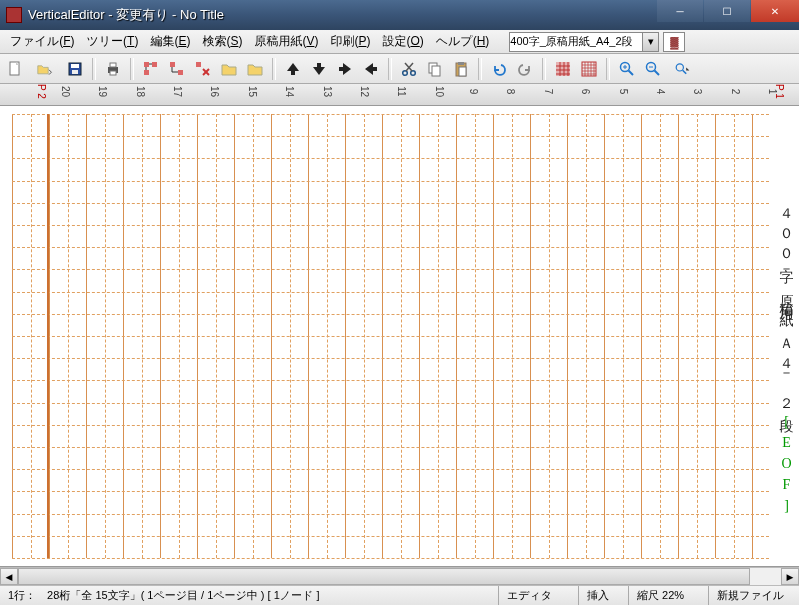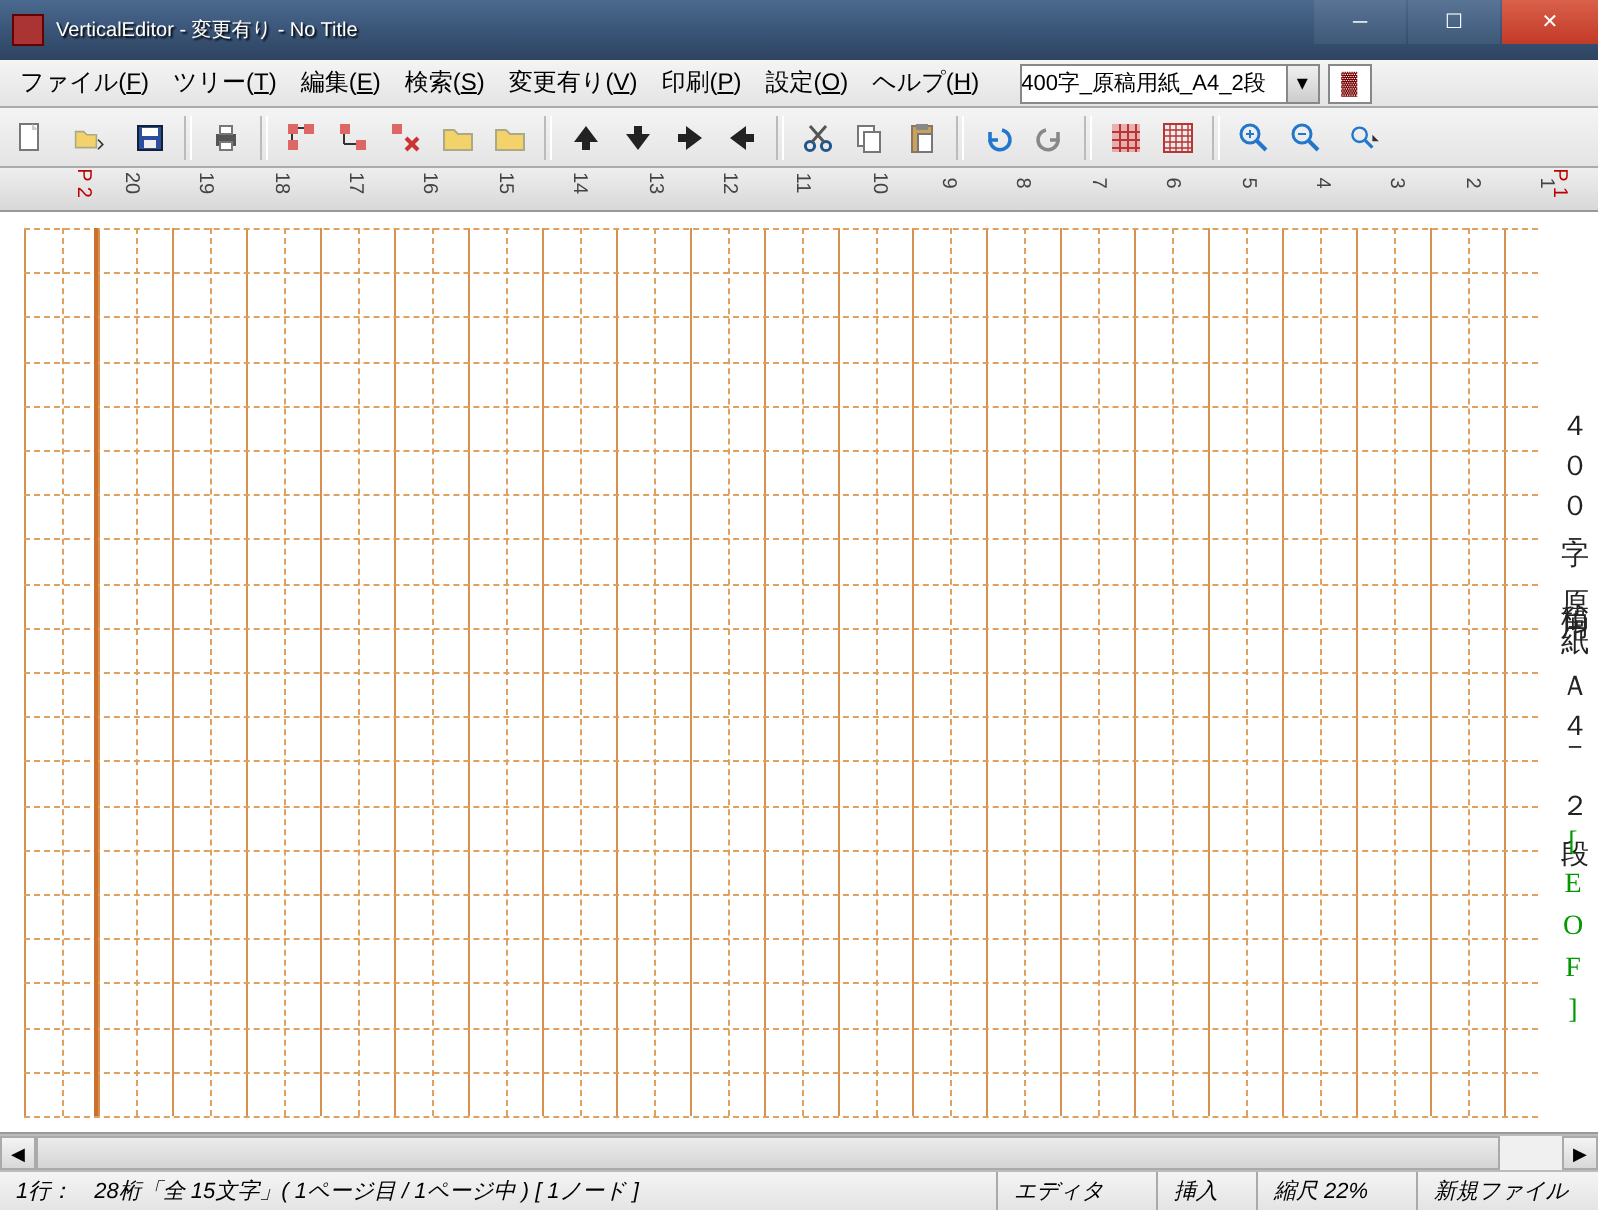--- a/index.html
+++ b/index.html
@@ -1,21 +1,21 @@
 <!DOCTYPE html>
 <html><head>
 <meta charset="utf-8">
 <style>
 * { margin:0; padding:0; box-sizing:border-box; }
 body { font-family:"MS UI Gothic","Meiryo",sans-serif; font-size:12px; width:799px; height:605px; overflow:hidden; background:#fff; }
 
 
 .titlebar { height:30px; background:linear-gradient(#4b6a8f,#3a5578,#2e4460); display:flex; align-items:center; padding-left:6px; color:#fff; }
 .titlebar .appicon { width:16px; height:16px; margin-right:6px; background:#a33; display:inline-block; border:1px solid #600; }
-.titlebar .title { flex:1; font-size:10px; text-shadow:1px 1px 1px #000; }
+.titlebar .title { flex:1; font-size:13px; text-shadow:1px 1px 1px #000; }
 .titlebar .winbtns { display:flex; height:100%; }
 .titlebar .winbtn { width:46px; height:22px; margin-left:1px; display:flex; align-items:center; justify-content:center; font-size:10px; color:#fff; }
 .titlebar .winbtn.min { background:linear-gradient(#5a7496,#3e5878); }
 .titlebar .winbtn.max { background:linear-gradient(#5a7496,#3e5878); }
 .titlebar .winbtn.close { background:linear-gradient(#d9604a,#c23a28); width:48px; }
 
 
 .menubar { height:24px; background:linear-gradient(#f4f4f4,#e4e4e4); border-bottom:1px solid #aaa; display:flex; align-items:center; padding:0 4px; }
 .menubar .mitem { padding:2px 6px; cursor:default; }
 .menubar .mitem u { text-decoration:underline; }
@@ -49,42 +49,42 @@
 .gridlines { position:absolute; top:0; left:0; right:0; bottom:0; }
 .gl-v { position:absolute; top:0; bottom:0; border-left:1px dashed #e0a060; }
 .gl-h { position:absolute; left:0; right:0; border-top:1px dashed #e0a060; }
 
 
 .vcol1 { position:absolute; right:4px; top:92px; width:18px; writing-mode:vertical-rl; text-orientation:upright; font-size:14px; line-height:18px; letter-spacing:6px; color:#222; font-family:"MS Mincho",serif; }
 .vcol1 .eof { color:#090; }
 
 
 .statusbar { height:20px; background:linear-gradient(#f4f4f4,#e4e4e4); display:flex; align-items:center; border-top:1px solid #bbb; font-size:11px; }
-.statusbar .cell { padding:0 8px; height:100%; display:flex; align-items:center; border-right:1px solid #aaa;font-style:italic; }
+.statusbar .cell { padding:0 8px; height:100%; display:flex; align-items:center; border-right:1px solid #aaa; }
 .statusbar .cell.fill { flex:1; border-right:1px solid #aaa; }
 </style>
 </head>
 <body>
 
 <div class="titlebar">
   <span class="appicon"></span>
   <span class="title">VerticalEditor - 変更有り - No Title</span>
   <div class="winbtns">
     <div class="winbtn min">─</div>
     <div class="winbtn max">☐</div>
     <div class="winbtn close">✕</div>
   </div>
 </div>
 
 <div class="menubar">
   <span class="mitem"><span>ファイル(</span><u>F</u><span>)</span></span>
   <span class="mitem"><span>ツリー(</span><u>T</u><span>)</span></span>
   <span class="mitem"><span>編集(</span><u>E</u><span>)</span></span>
   <span class="mitem"><span>検索(</span><u>S</u><span>)</span></span>
-  <span class="mitem"><span>変更有り(</span><u>V</u><span>)</span></span>
+  <span class="mitem"><span>原稿用紙(</span><u>V</u><span>)</span></span>
   <span class="mitem"><span>印刷(</span><u>P</u><span>)</span></span>
   <span class="mitem"><span>設定(</span><u>O</u><span>)</span></span>
   <span class="mitem"><span>ヘルプ(</span><u>H</u><span>)</span></span>
   <div class="sep"></div>
   <div class="doccombo">
     <span>400字_原稿用紙_A4_2段</span>
     <div class="dd">▾</div>
   </div>
   <div class="docbtn">
       <span class="xicon">▓</span>

